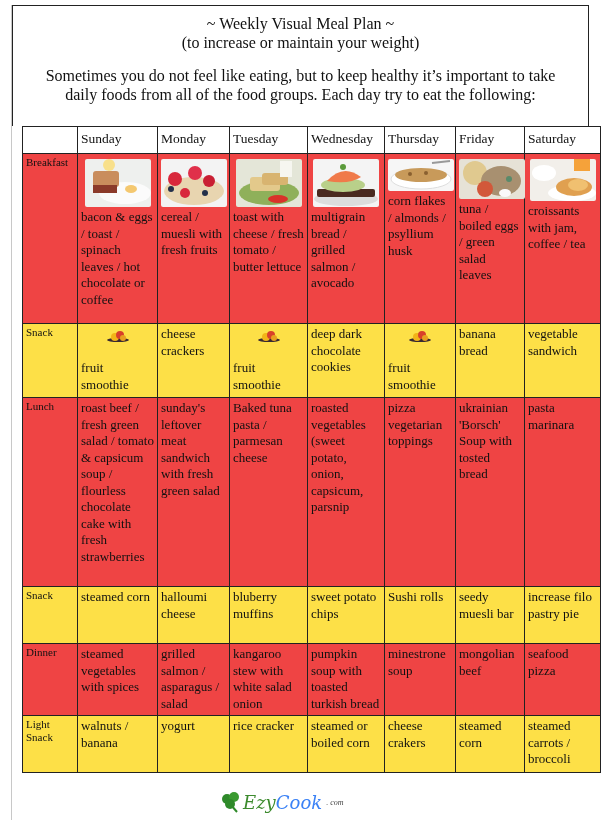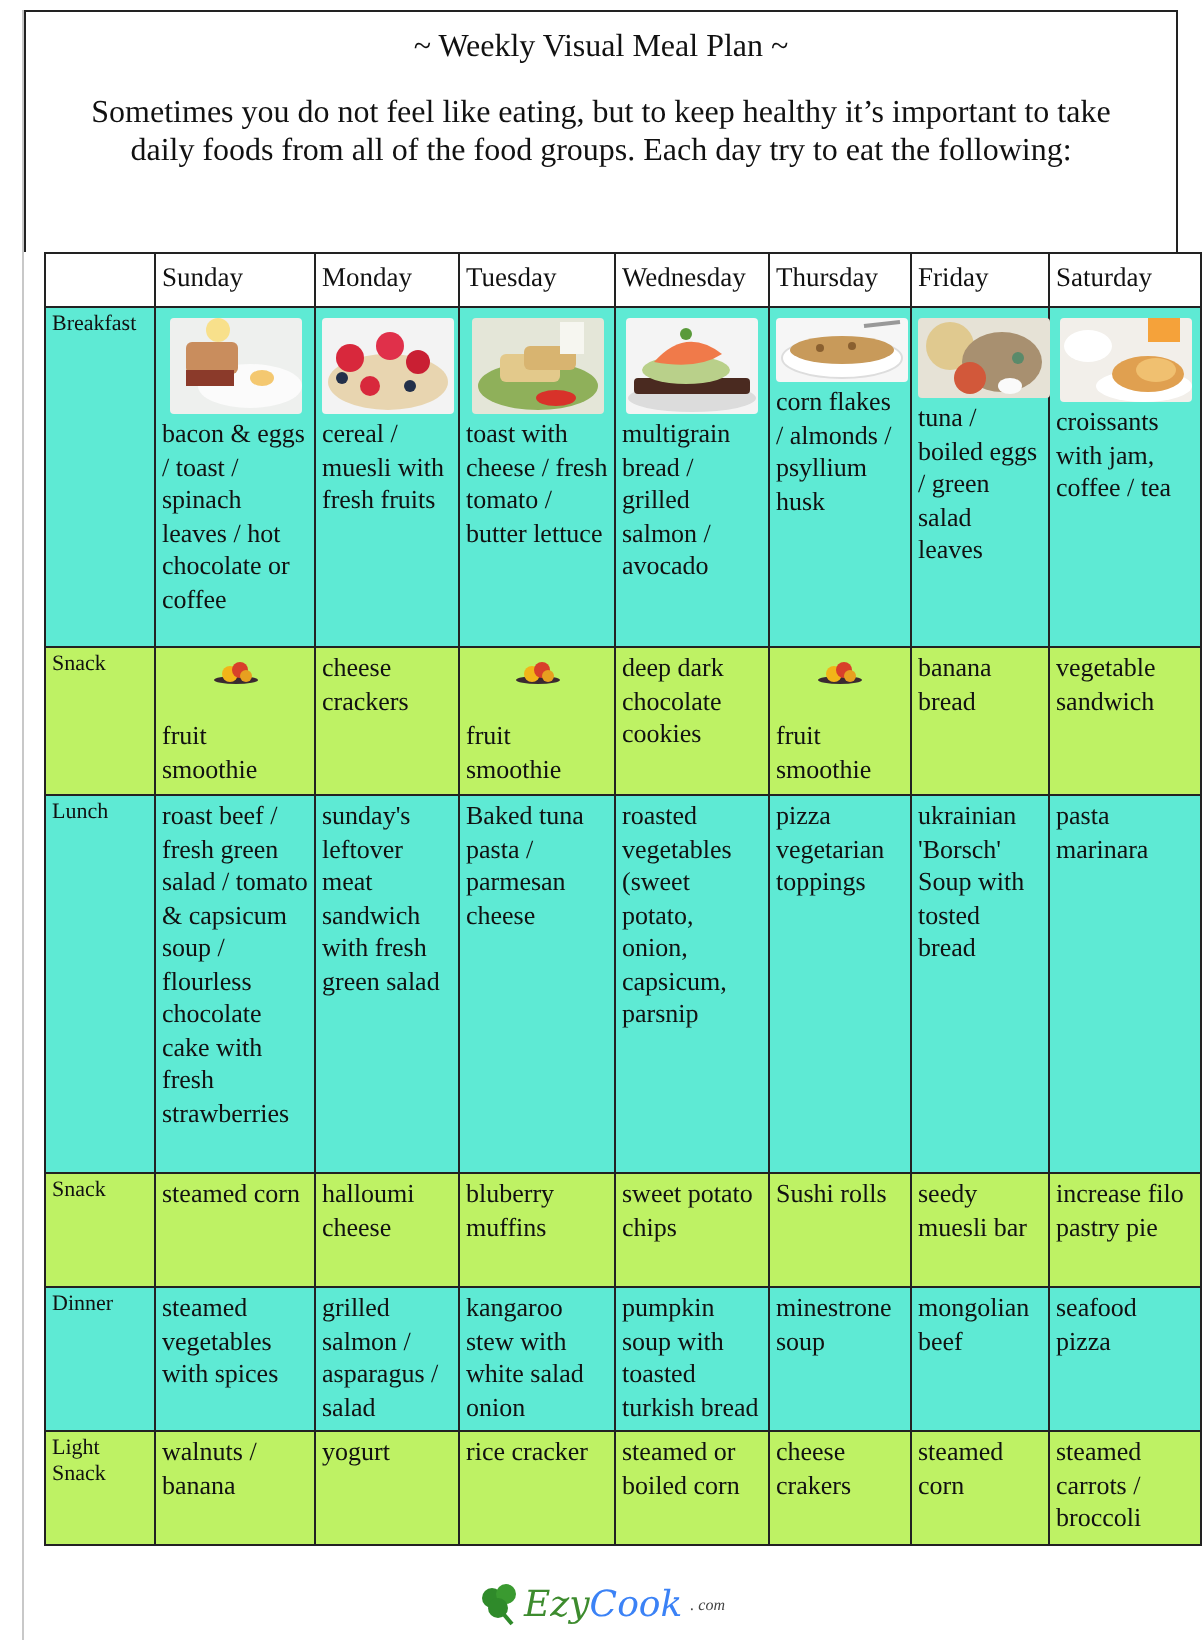--- a/index.html
+++ b/index.html
@@ -11,36 +11,37 @@
       border: 1px solid #222; border-bottom: none; box-sizing: border-box; text-align: center; }
     .title { margin-top: 8px; font-size: 16px; line-height: 19px; }
     .subtitle { font-size: 16px; line-height: 19px; }
     .intro { margin-top: 14px; font-size: 16px; line-height: 19px; padding: 0 6px; }
     table.plan { position: absolute; left: 0; top: 121px; width: 578px;
       border-collapse: collapse; table-layout: fixed; margin-left: 10px; }
     table.plan td, table.plan th { border: 1px solid #222; vertical-align: top;
       padding: 2px 3px; font-weight: normal; text-align: left; font-size: 13px; line-height: 16.5px; }
     table.plan th { font-size: 13.5px; padding: 4px 3px; height: 18px; }
     .meal-label { font-size: 11px !important; line-height: 13px !important; }
-    tr.yellow td { background: #5eead4; }
-    tr.white td { background: #bef264; }
+    tr.yellow td { background: #ef4444; }
+    tr.white td { background: #fde047; }
     .food-img { display: block; width: 66px; height: 48px; margin: 3px auto 2px; border-radius: 2px; }
     .fruit-icon { display: block; width: 24px; height: 12px; margin: 4px auto 18px; }
     .footer { position: absolute; left: 0; top: 766px; width: 578px; height: 49px; text-align: center; }
-    .logo { position: absolute; left: 228px; top: 20px; display: flex; align-items: flex-end; text-align: center; }
+    .logo { position: absolute; left: 209px; top: 20px; display: flex; align-items: flex-end; text-align: center; }
     .logo-ezy { font-family: "DejaVu Serif", serif; font-style: italic; color: #3d8b2e; font-size: 18px; }
     .logo-cook { font-family: "DejaVu Serif", serif; font-style: italic; color: #3b82f6; font-size: 18px; }
     .logo-com { font-family: "Liberation Serif", serif; font-style: italic; color: #444; font-size: 8px; margin-left: 4px; margin-bottom: 6px; }
   </style>
 </head>
 <body>
 
 <div class="page">
   <div class="header">
     <div class="title">~ Weekly Visual Meal Plan ~</div>
+    <div class="subtitle">(to increase or maintain your weight)</div>
     <div class="intro">
       <div>Sometimes you do not feel like eating, but to keep healthy it’s important to take</div>
       <div>daily foods from all of the food groups. Each day try to eat the following:</div>
     </div>
   </div>
 
   <table class="plan">
     <colgroup>
       <col style="width:55px">
         <col style="width:80px">

